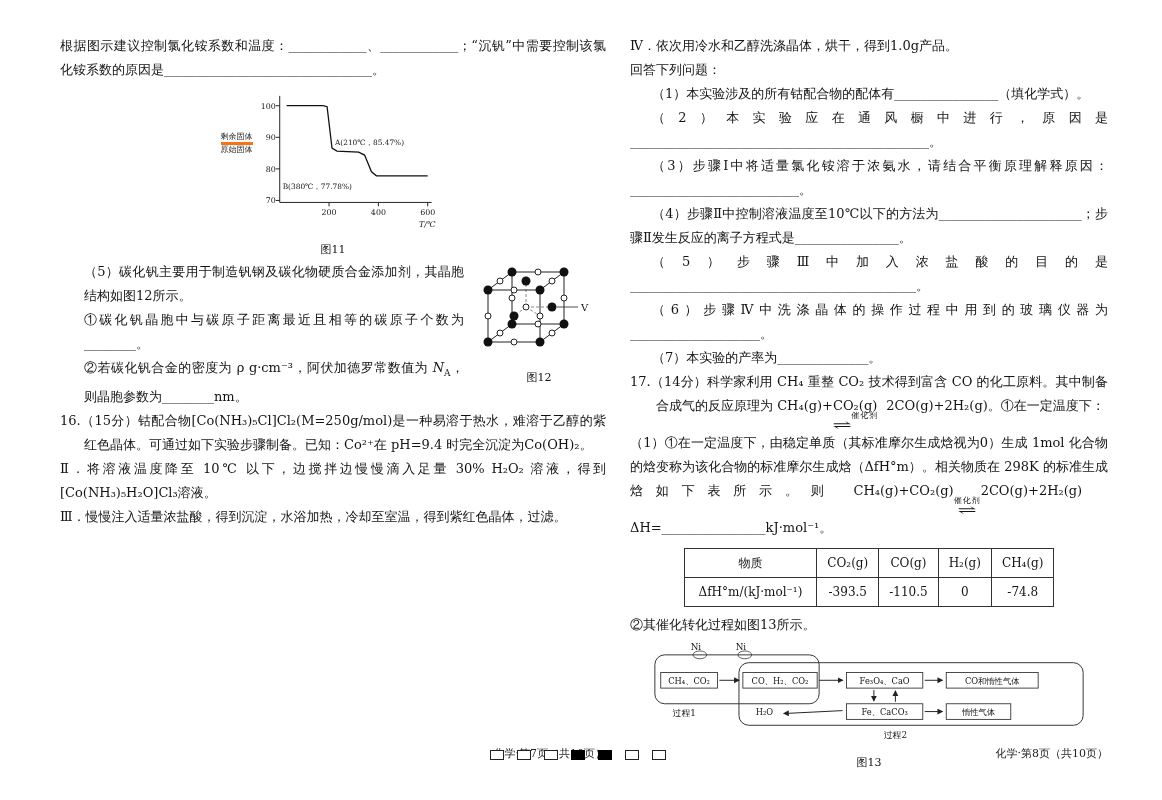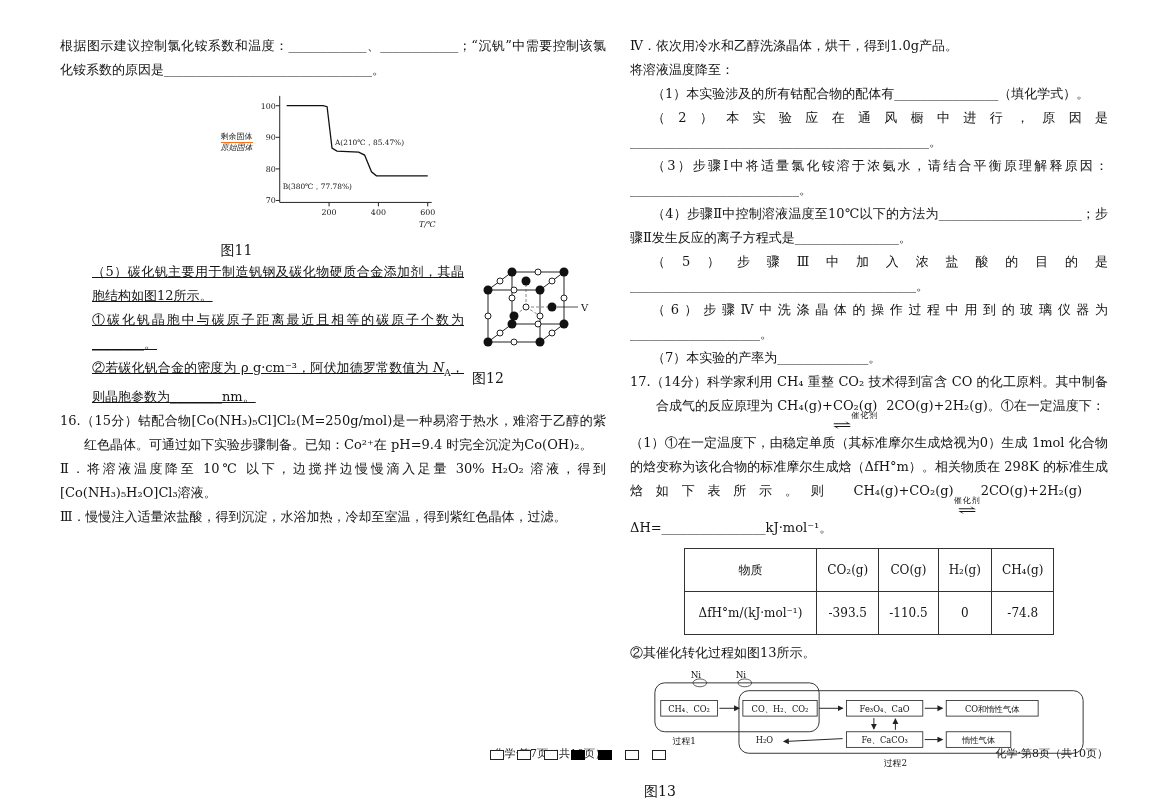--- a/index.html
+++ b/index.html
@@ -13,35 +13,35 @@
   .ind26{margin-left:26px;}
   .hang{padding-left:24px;text-indent:-24px;}
   .hang26{padding-left:26px;text-indent:-26px;}
   .fi{text-indent:22px;}
   sub{font-size:9px;}
   i{font-style:italic;}
 
   figure{margin:0;}
   .fig11{width:225px;margin:4px auto 2px;position:relative;text-align:center;}
   .ylab{position:absolute;left:0;top:46px;font-size:8px;line-height:1.2;text-align:center;color:#222;}
-  .ylab .den{display:block;border-top:1px solid #f97316;font-style:italic;}
-  .figcap{font-size:14px;text-align:left;line-height:16px;}
+  .ylab .den{display:block;border-top:3px solid #f97316;}
+  .figcap{font-size:11px;text-align:center;line-height:16px;}
   .fig12{float:right;width:134px;margin:2px 0 2px 8px;text-align:center;}
   .q5wrap{margin-left:24px;}
   .q5wrap::after{content:"";display:block;clear:both;}
-  .q5wrap p{margin-left:8px;text-decoration:underline;}
+  .q5wrap p{margin-left:0;}
 
   .eq{display:inline-flex;flex-direction:column;align-items:center;vertical-align:-8px;line-height:1;}
   .eq .cat{font-size:8px;letter-spacing:1px;margin-bottom:-1px;}
   .eq .arr{font-size:12px;transform:scaleX(1.9);}
 
   table.htable{border-collapse:collapse;margin:8px auto 6px;font-size:12px;}
   .htable th,.htable td{border:1px solid #333;padding:2px 10px;text-align:center;font-weight:normal;
                         font-family:"DejaVu Serif","Liberation Serif",serif;}
-  .htable th:first-child,.htable td:first-child{padding:9px 14px;}
+  .htable th:first-child,.htable td:first-child{padding:2px 14px;}
 
   .fig13{width:450px;margin:2px auto 0;text-align:center;}
 
   .footer{position:absolute;top:746px;font-size:11px;text-align:right;color:#222;}
   .footer.fl{left:60px;width:546px;}
   .footer.fr{left:630px;width:478px;}
   .marks{position:absolute;top:750px;left:490px;width:182px;display:flex;gap:13px;align-items:center;}
   .mark{width:12px;height:8px;border:1px solid #222;background:#fff;display:inline-block;}
   .mark.filled{background:#000;border-color:#000;}
 
@@ -140,21 +140,21 @@
       <p><span>②若碳化钒合金的密度为 ρ g·cm⁻³，阿伏加德罗常数值为 </span><i>N</i><sub>A</sub><span>，则晶胞参数为________nm。</span></p>
     </div>
 
     <p class="hang">16.（15分）钴配合物[Co(NH₃)₅Cl]Cl₂(M=250g/mol)是一种易溶于热水，难溶于乙醇的紫红色晶体。可通过如下实验步骤制备。已知：Co²⁺在 pH=9.4 时完全沉淀为Co(OH)₂。</p>
     <p class="ind">Ⅱ．将溶液温度降至 10℃ 以下，边搅拌边慢慢滴入足量 30% H₂O₂ 溶液，得到[Co(NH₃)₅H₂O]Cl₃溶液。</p>
     <p class="ind">Ⅲ．慢慢注入适量浓盐酸，得到沉淀，水浴加热，冷却至室温，得到紫红色晶体，过滤。</p>
   </div>
 
   <div class="col right">
     <p>Ⅳ．依次用冷水和乙醇洗涤晶体，烘干，得到1.0g产品。</p>
-    <p>将溶液温度降至：</p>
+    <p>回答下列问题：</p>
     <p class="fi">（1）本实验涉及的所有钴配合物的配体有________________（填化学式）。</p>
     <p class="fi">（2）本实验应在通风橱中进行，原因是______________________________________________。</p>
     <p class="fi">（3）步骤Ⅰ中将适量氯化铵溶于浓氨水，请结合平衡原理解释原因：__________________________。</p>
     <p class="fi">（4）步骤Ⅱ中控制溶液温度至10℃以下的方法为______________________；步骤Ⅱ发生反应的离子方程式是________________。</p>
     <p class="fi">（5）步骤Ⅲ中加入浓盐酸的目的是____________________________________________。</p>
     <p class="fi">（6）步骤Ⅳ中洗涤晶体的操作过程中用到的玻璃仪器为____________________。</p>
     <p class="fi">（7）本实验的产率为______________。</p>
 
     <p class="hang26"><span>17.（14分）科学家利用 CH₄ 重整 CO₂ 技术得到富含 CO 的化工原料。其中制备合成气的反应原理为 </span><span>CH₄(g)+CO₂(g)</span><span class="eq">
           <span class="cat">催化剂</span>

